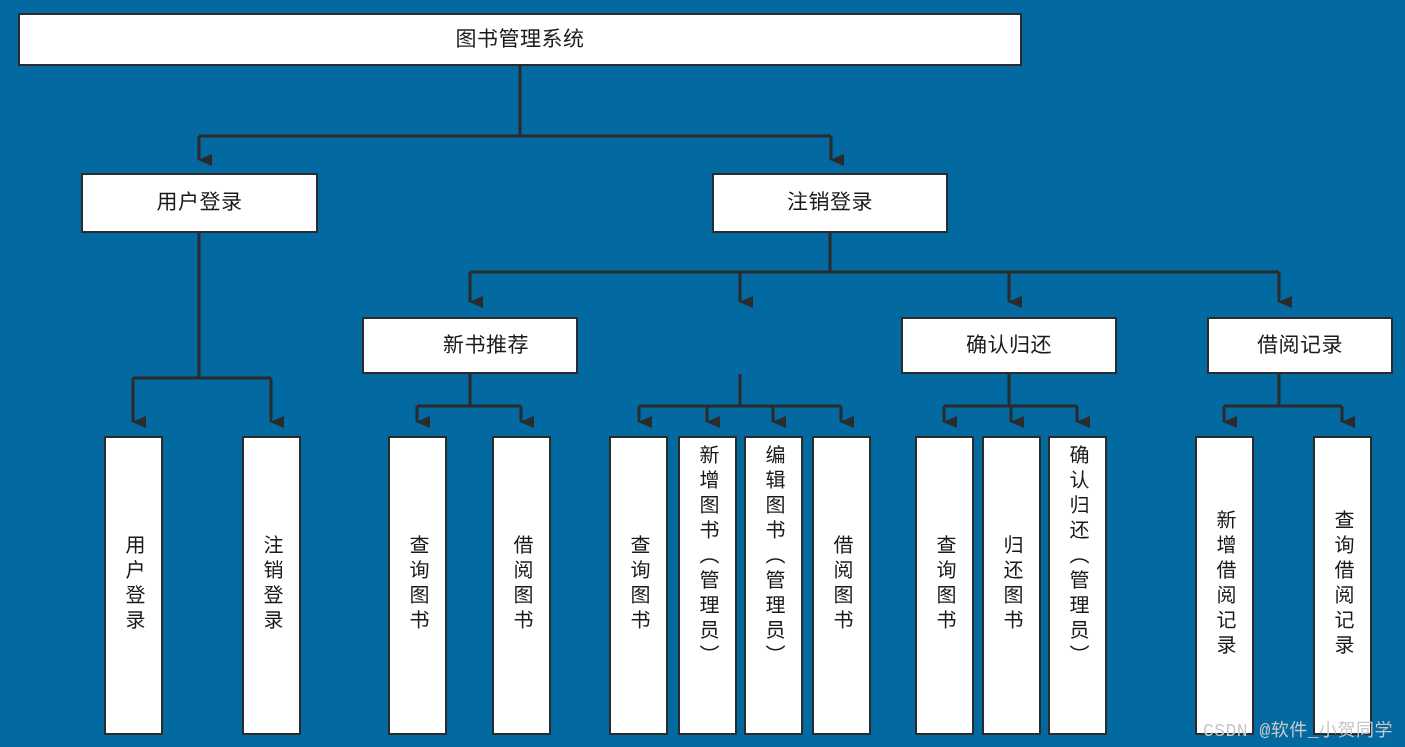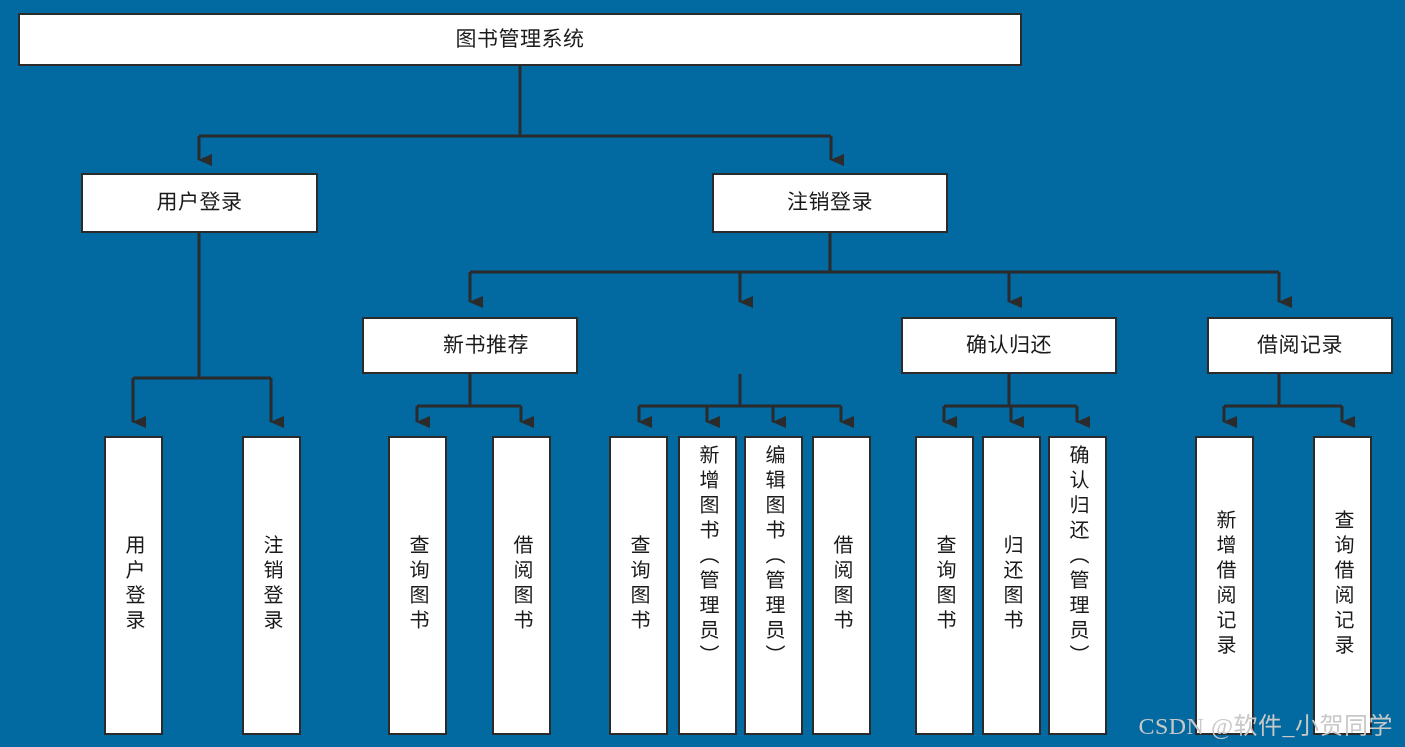--- a/index.html
+++ b/index.html
@@ -67,26 +67,26 @@
   .node.v.mid .txt {
     padding-bottom: 4px;
   }
   .node.v.top .txt {
     padding-top: 6px;
   }
   #watermark {
     position: absolute;
     right: 12px;
     bottom: 6px;
-    font-size: 24px;
+    font-size: 18px;
     color: #c8c8c8;
     letter-spacing: 0.5px;
     white-space: nowrap;
     z-index: 3;
-    font-family: Liberation Serif, serif;
+    font-family: Liberation Mono, monospace;
   }
 </style>
 </head>
 <body>
 
 <div id="canvas">
 
   <svg id="wires" viewBox="0 0 1405 747" xmlns="http://www.w3.org/2000/svg">
     <defs>
       <marker id="arrow" viewBox="0 0 12 14" refX="6" refY="13" markerWidth="12" markerHeight="14" orient="auto-start-reverse" markerUnits="userSpaceOnUse">

